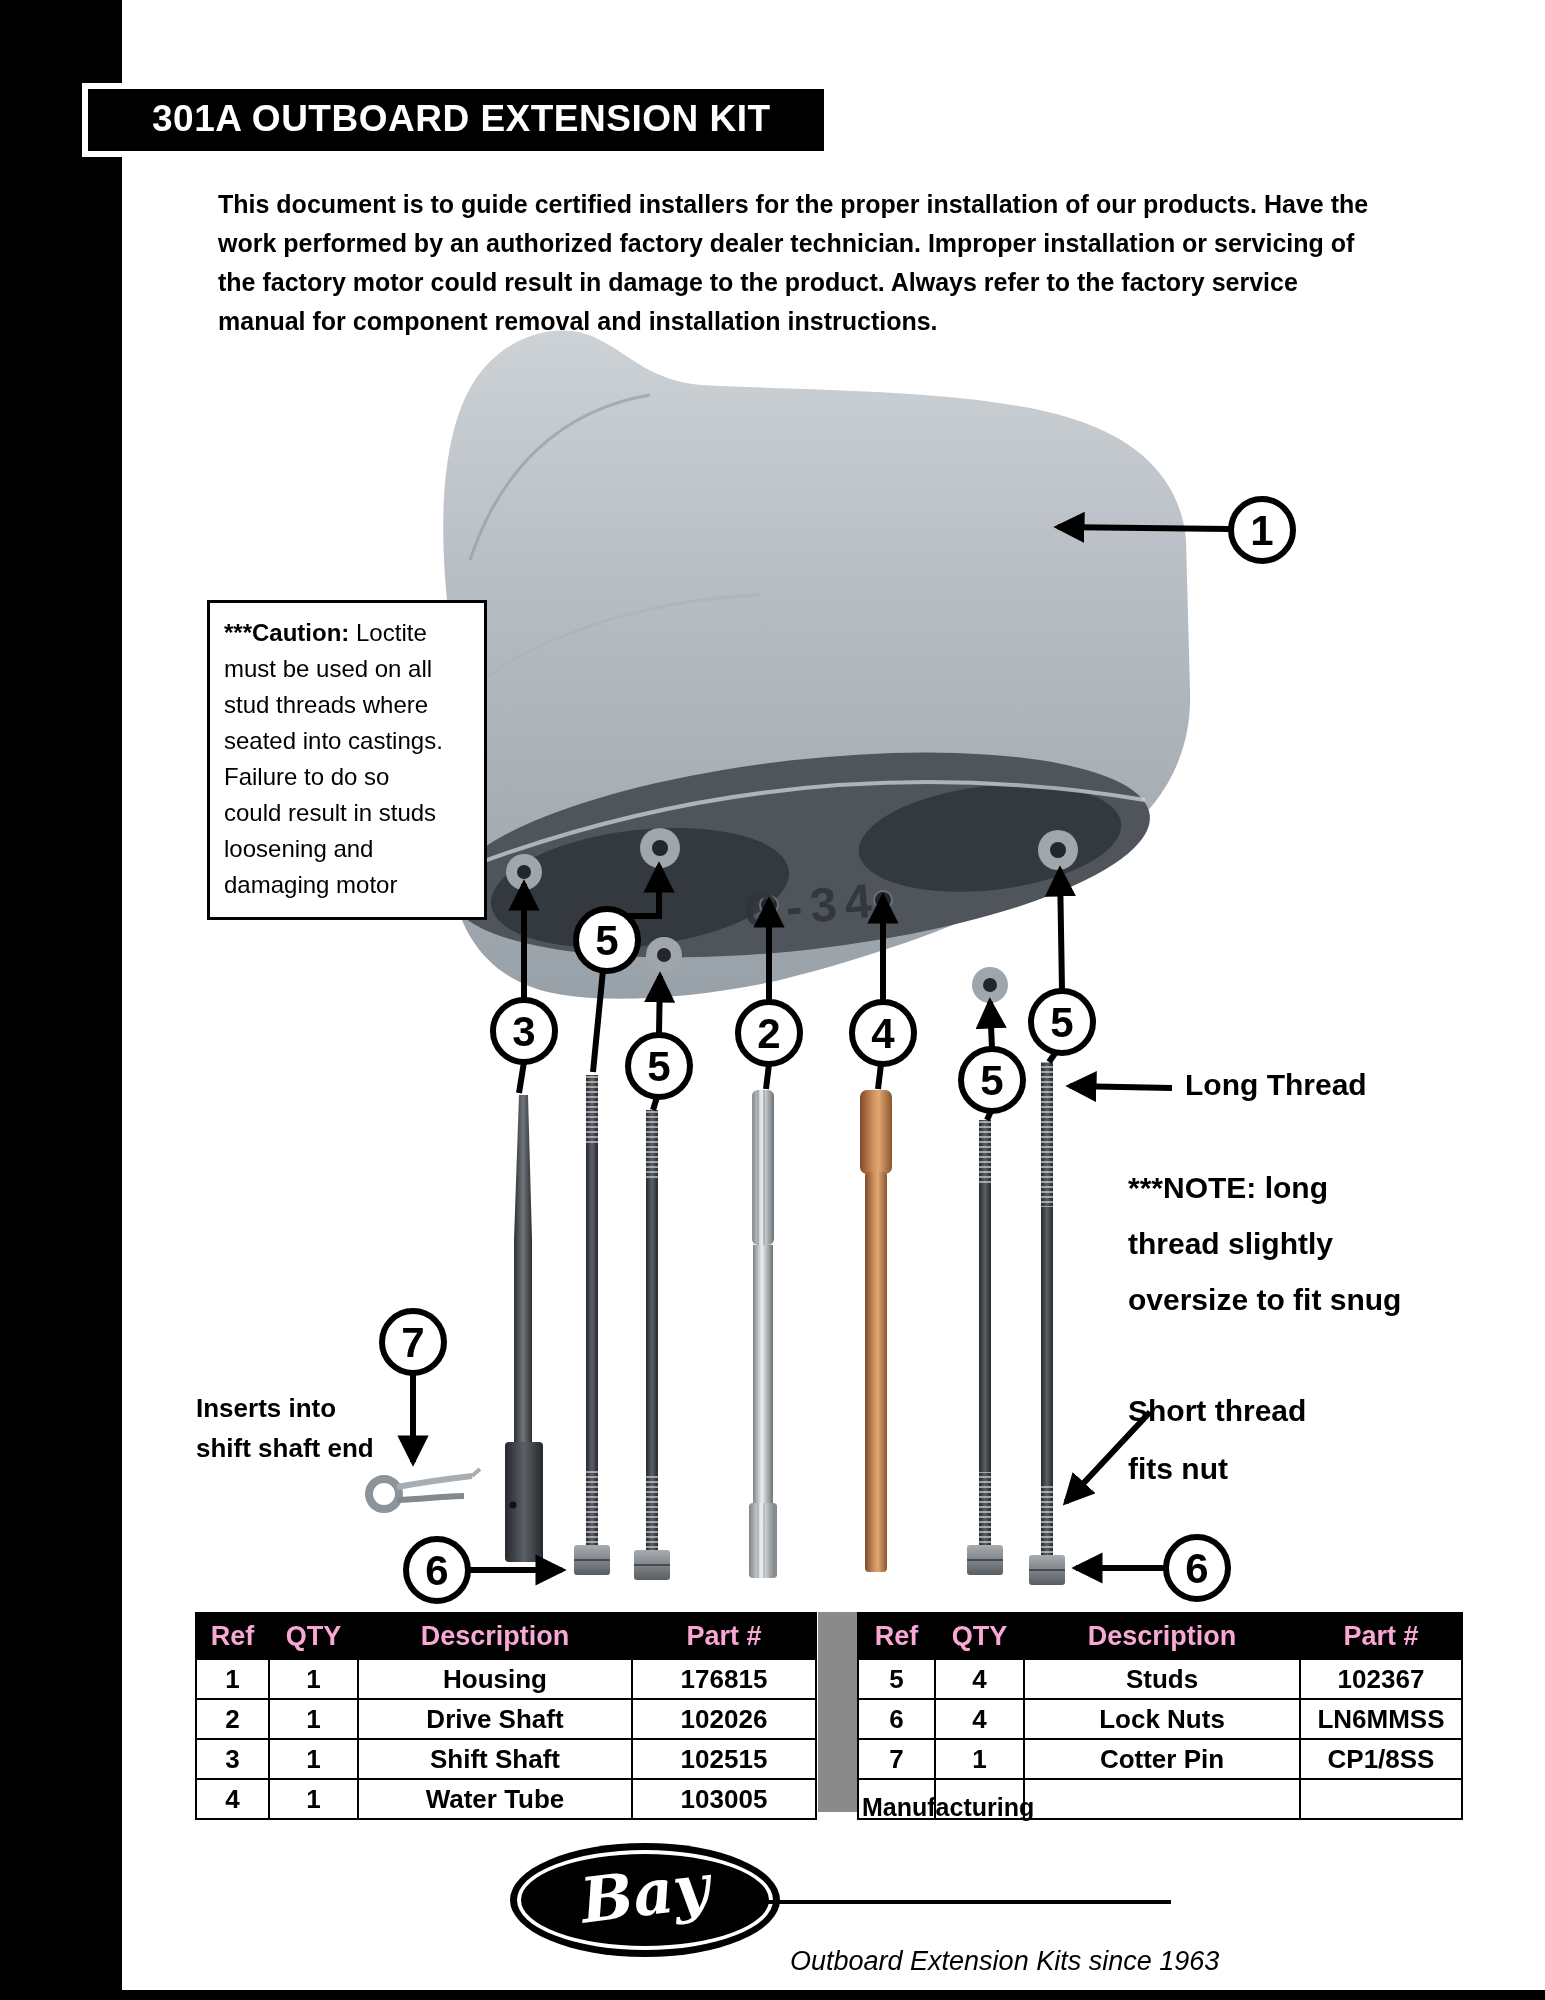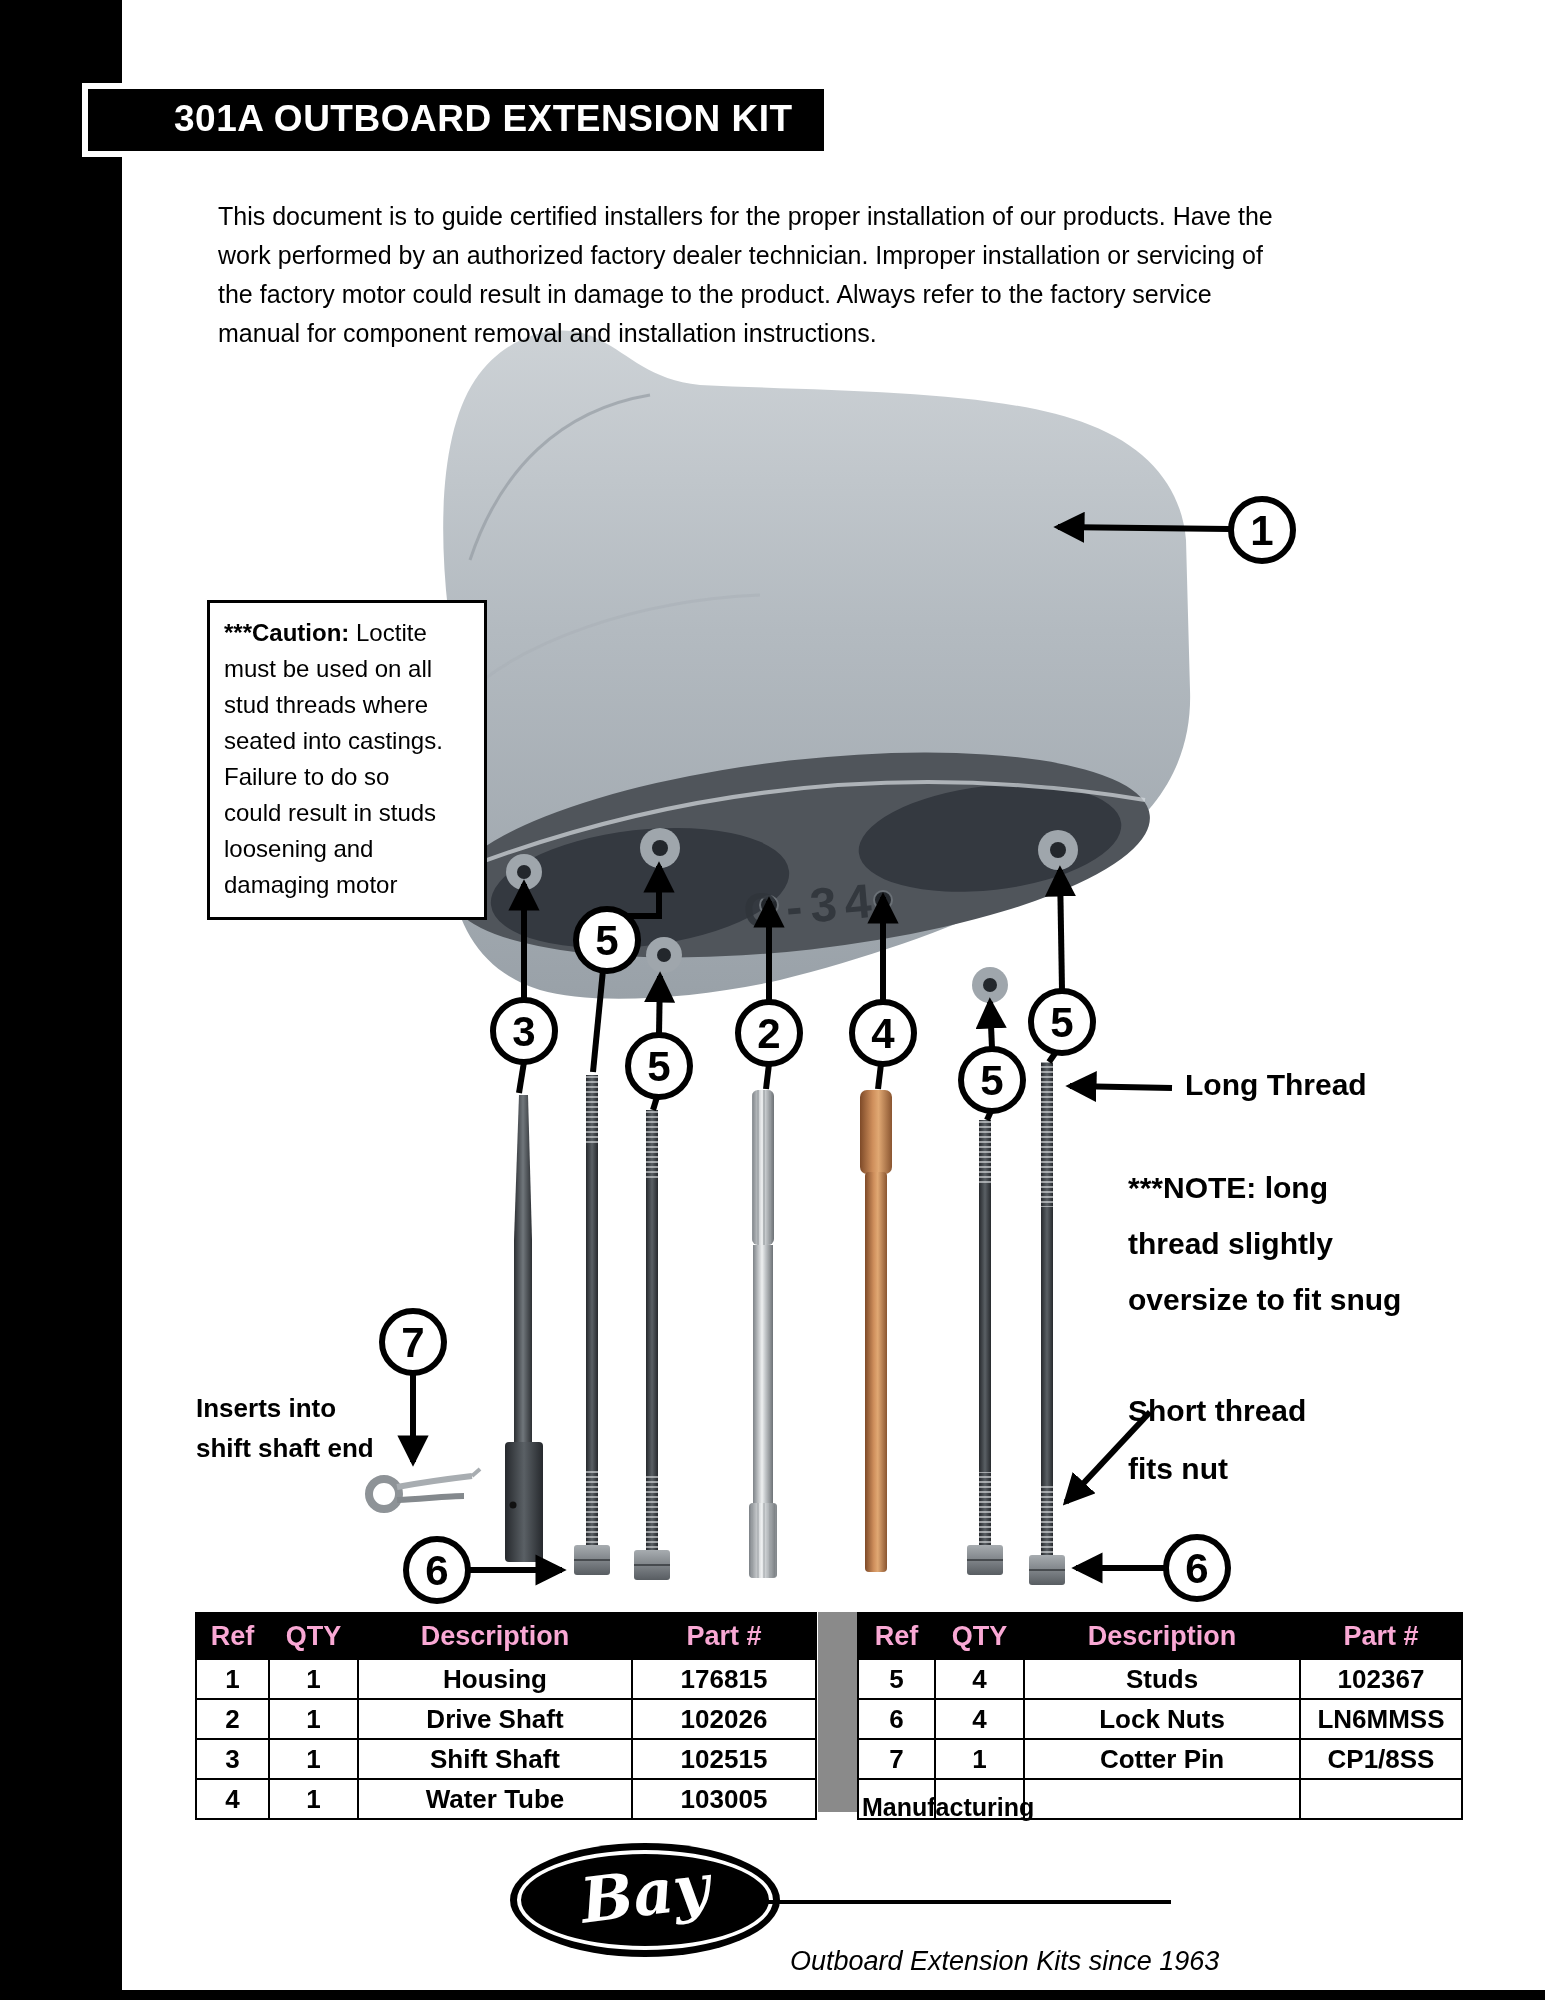--- a/index.html
+++ b/index.html
@@ -1,22 +1,22 @@
 <!DOCTYPE html>
 <html><head>
 <meta charset="utf-8">
 <style>
   html,body{margin:0;padding:0;background:#fff;}
   body{width:1545px;height:2000px;position:relative;font-family:"Liberation Sans",sans-serif;color:#000;overflow:hidden;}
   .abs{position:absolute;}
   #sidebar{left:0;top:0;width:122px;height:2000px;background:#000;z-index:0;}
   #diagram-svg{left:0;top:0;width:1545px;height:2000px;z-index:1;pointer-events:none;}
   #title-box{left:82px;top:83px;width:748px;height:74px;background:#000;border:6px solid #fff;box-sizing:border-box;z-index:2;}
-  #page-title{color:#fff;font-weight:bold;font-size:37px;line-height:60px;padding-left:86px;letter-spacing:.5px;white-space:nowrap;}
-  #intro{left:218px;top:197px;width:1240px;font-size:25px;font-weight:normal;line-height:39px;white-space:pre-line;z-index:2;}
+  #page-title{color:#fff;font-weight:bold;font-size:37px;line-height:60px;padding-left:64px;letter-spacing:.5px;white-space:nowrap;}
+  #intro{left:218px;top:185px;width:1240px;font-size:25px;font-weight:bold;line-height:39px;white-space:pre-line;z-index:2;}
   #caution-box{left:175px;top:600px;width:280px;height:320px;border:3px solid #000;box-sizing:border-box;padding:12px 14px;background:#fff;font-size:24px;line-height:36px;white-space:pre-line;z-index:2;margin-left:32px;}
   #caution-box b{font-weight:bold;}
   .biglabel{font-weight:bold;z-index:2;}
   #label-long-thread{left:1185px;top:1068px;font-size:30px;white-space:nowrap;}
   #note-text{left:1128px;top:1160px;font-size:30px;line-height:56px;white-space:pre-line;}
   #label-short-thread{left:1128px;top:1382px;font-size:30px;line-height:58px;white-space:pre-line;}
   #label-inserts{left:196px;top:1388px;font-size:26px;line-height:40px;white-space:pre-line;}
   table.parts{border-collapse:collapse;table-layout:fixed;z-index:2;position:absolute;background:#fff;}
   table.parts th,table.parts td{border:2px solid #000;text-align:center;font-weight:bold;overflow:hidden;padding:0;}
   table.parts th{background:#000;color:#f9a8d4;font-size:27px;height:44px;}

